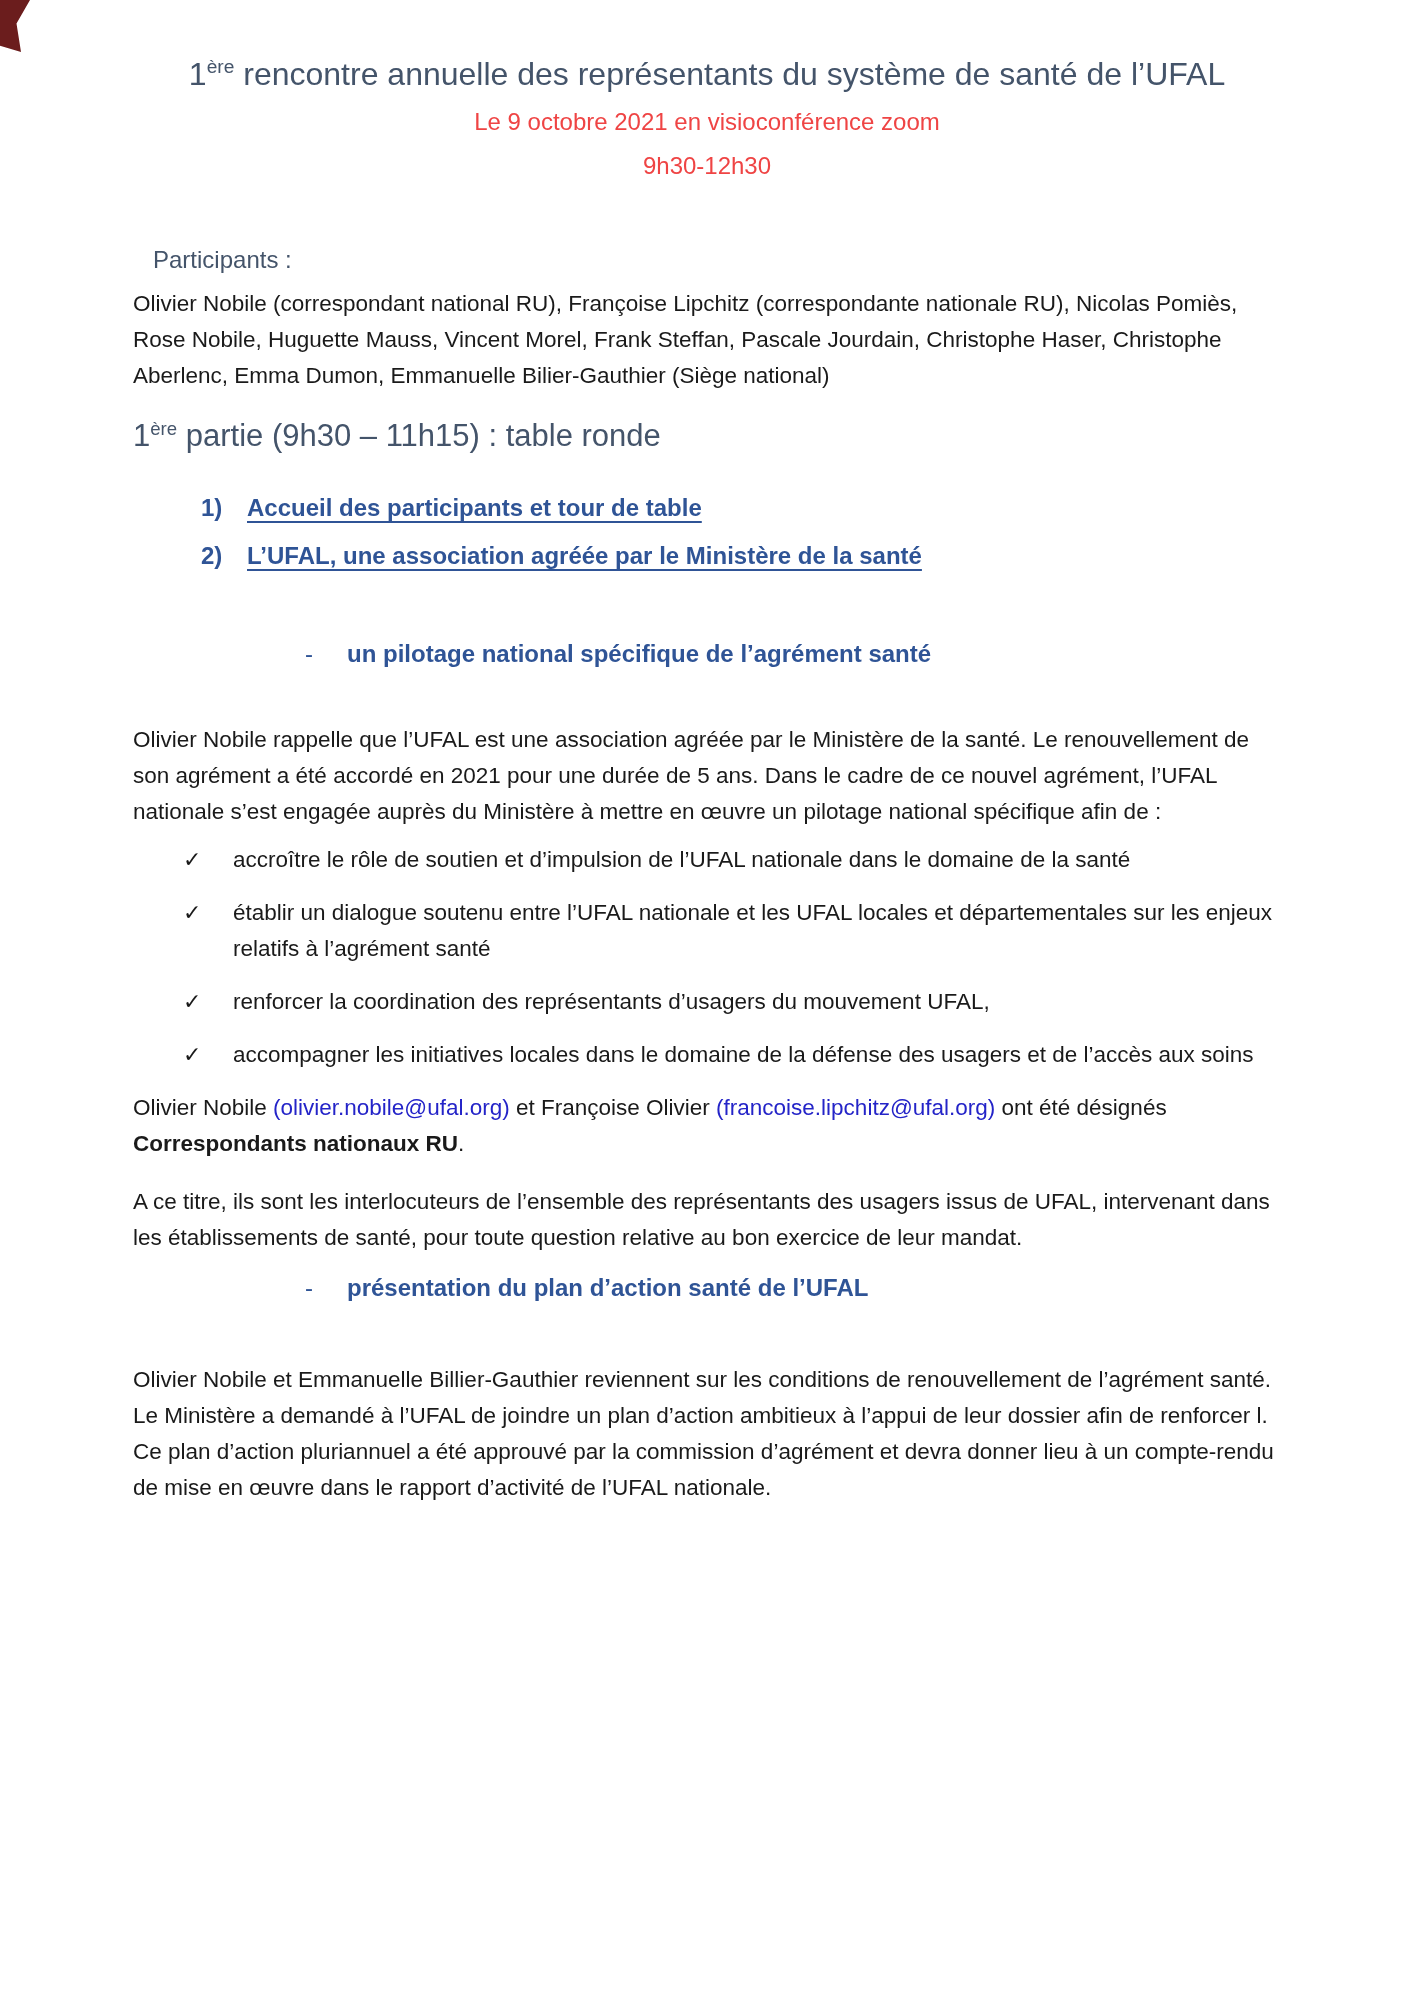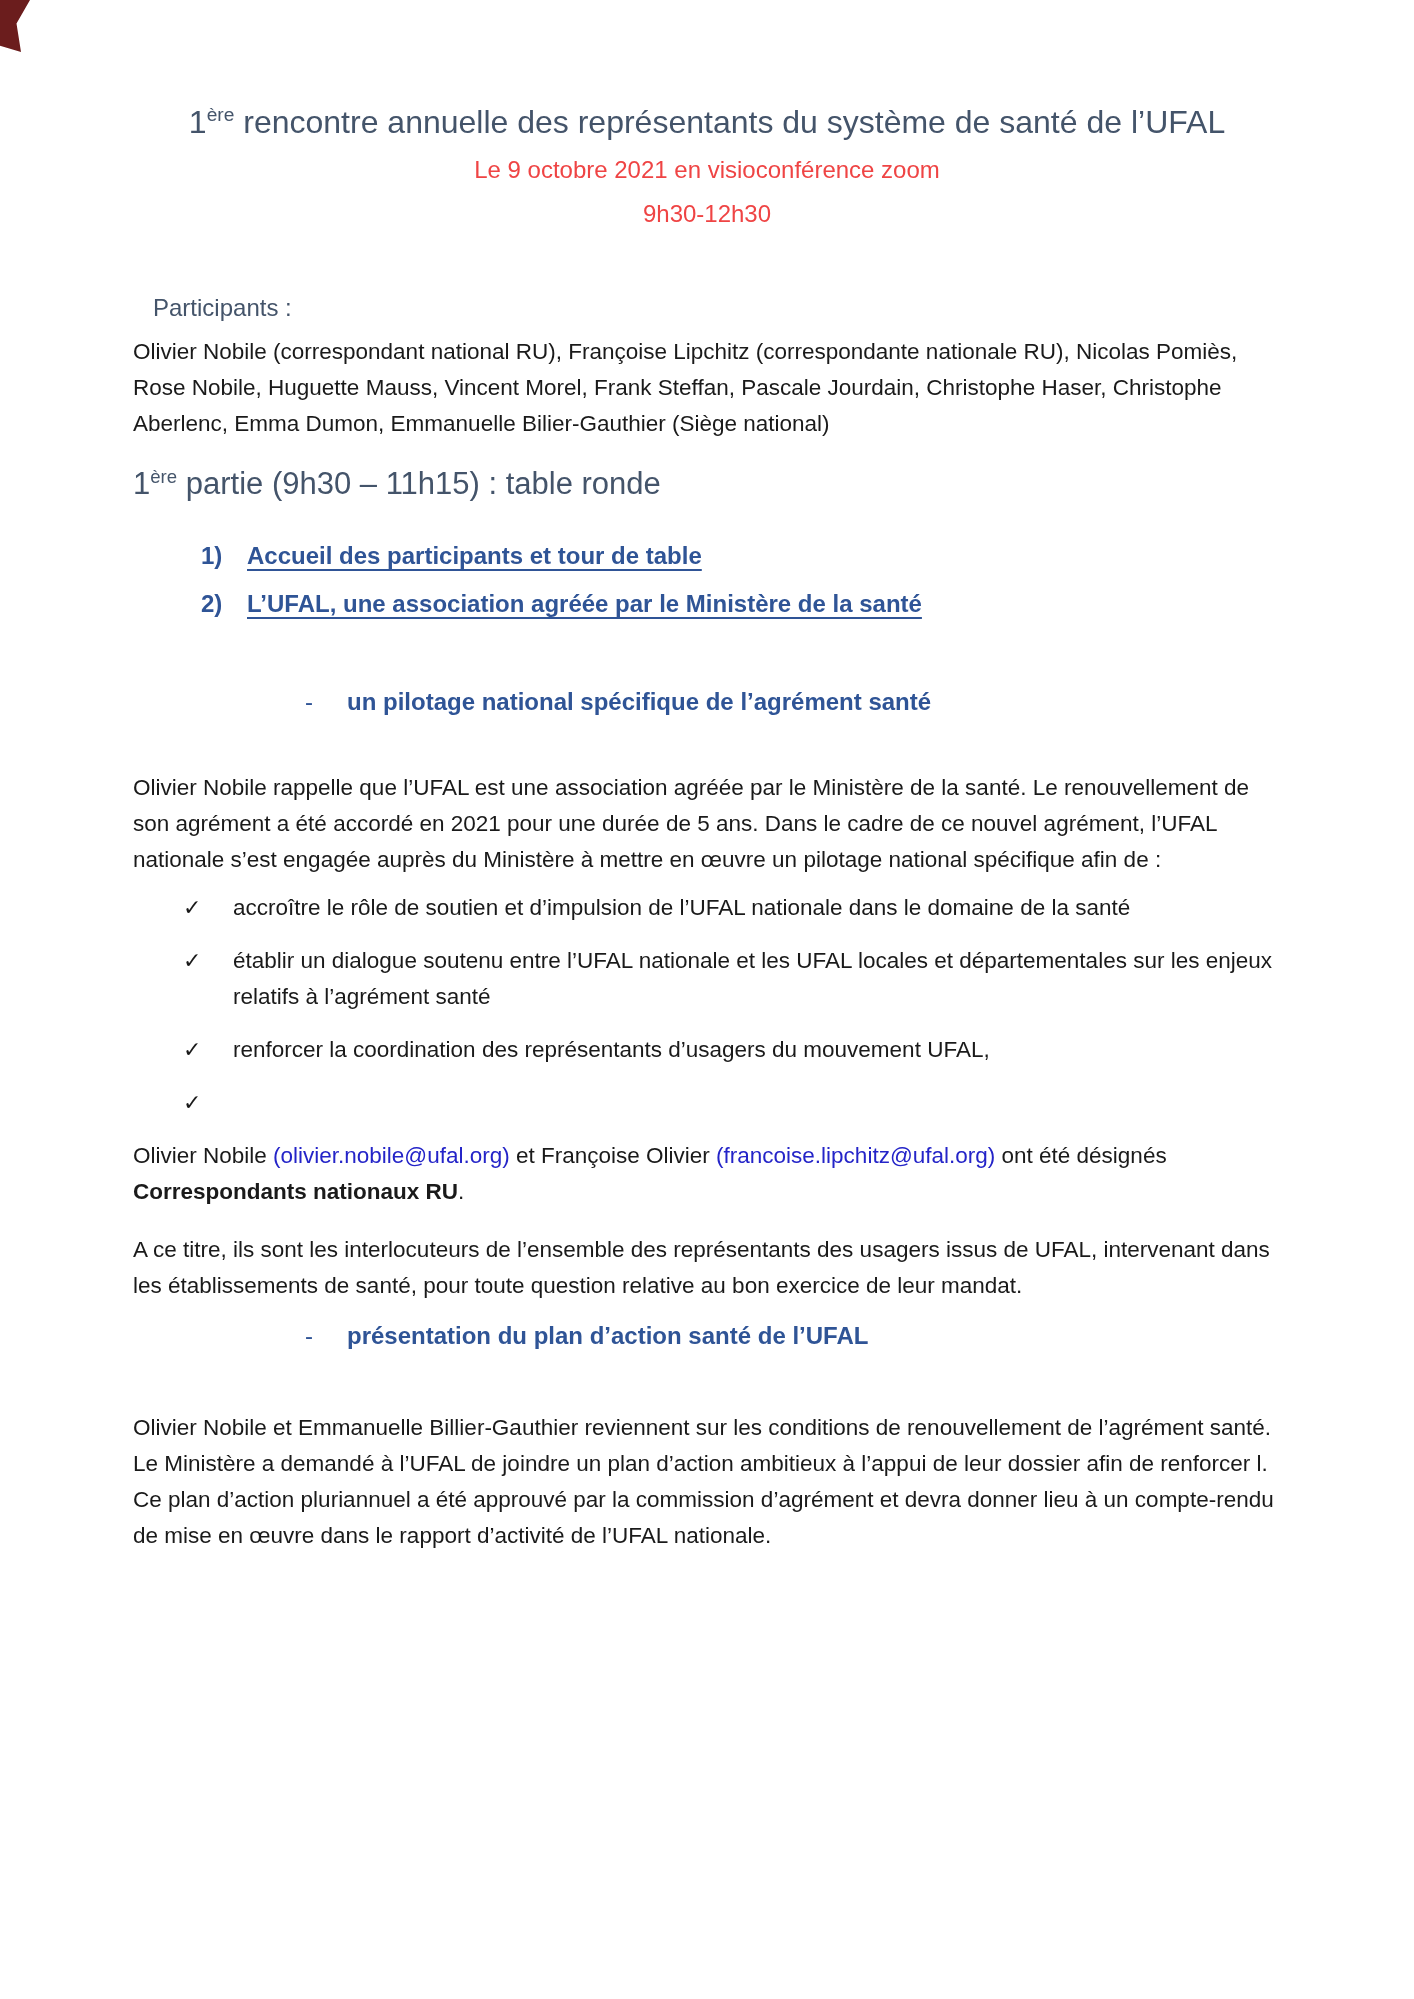--- a/index.html
+++ b/index.html
@@ -13,21 +13,21 @@
     overflow: hidden;
   }
   .scan-artifact {
     position: absolute;
     top: 0; left: 0;
     width: 30px; height: 52px;
     background: #6b1d1d;
     clip-path: polygon(0 0, 100% 0, 55% 45%, 70% 100%, 0 88%);
   }
   .page {
-    padding: 96px 133px 0 133px;
+    padding: 48px 133px 0 133px;
     box-sizing: border-box;
     width: 1414px;
   }
   sup { font-size: 0.6em; vertical-align: super; line-height: 0; }
 
   .doc-title {
     text-align: center;
     color: #44546A;
     font-size: 32px;
     line-height: 52px;
@@ -167,20 +167,21 @@
     <li>
       <span class="check">✓</span>
       <span class="check-text">établir un dialogue soutenu entre l’UFAL nationale et les UFAL locales et départementales sur les enjeux relatifs à l’agrément santé</span>
     </li>
     <li>
       <span class="check">✓</span>
       <span class="check-text">renforcer la coordination des représentants d’usagers du mouvement UFAL,</span>
     </li>
     <li>
       <span class="check">✓</span>
+      <span class="check-text">accompagner les initiatives locales dans le domaine de la défense des usagers et de l’accès aux soins</span>
     </li>
   </ul>
 
   <p class="body-para correspondents-para"><span>Olivier Nobile </span><a class="link">(olivier.nobile@ufal.org)</a><span> et Françoise Olivier </span><a class="link">(francoise.lipchitz@ufal.org)</a><span> ont été désignés </span><span class="bold">Correspondants nationaux RU</span><span>.</span></p>
 
   <p class="body-para para-titre">A ce titre, ils sont les interlocuteurs de l’ensemble des représentants des usagers issus de UFAL, intervenant dans les établissements de santé, pour toute question relative au bon exercice de leur mandat.</p>
 
   <div class="dash-heading dash-heading-2">
     <span class="dash">-</span>
     <span>présentation du plan d’action santé de l’UFAL</span>

